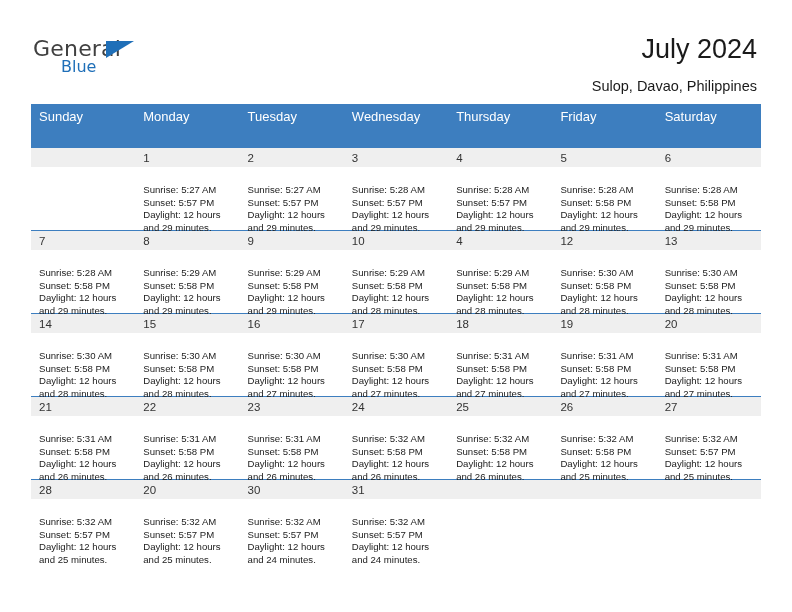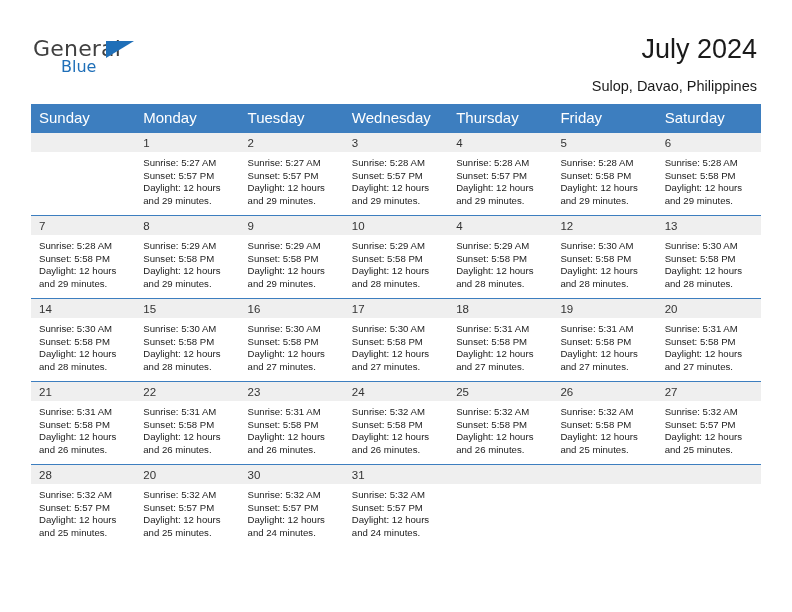--- a/index.html
+++ b/index.html
@@ -91,24 +91,24 @@
     top: 104px;
     width: 730px;
     border-collapse: collapse;
     table-layout: fixed;
   }
   .calendar col { width: 104.28px; }
 
   .dow-row th {
     background: #3d7ebf;
     color: #ffffff;
-    font-size: 15px;
+    font-size: 13px;
     font-weight: normal;
     text-align: left;
-    padding: 5px 0 6px 8px;
+    padding: 5px 0 23px 8px;
     height: 11px;
     font-family: "Liberation Sans", sans-serif;
   }
 
   .week-row td {
     vertical-align: top;
     padding: 0;
     border-top: 1px solid #3d7ebf;
     background: #ffffff;
     height: 82px;
@@ -122,21 +122,21 @@
     height: 19px;
     background: #efefef;
     box-sizing: border-box;
     padding: 2px 0 0 8px;
     font-size: 11.5px;
     color: #333333;
     line-height: 16px;
   }
   .cell-empty .daynum-band { background: #efefef; }
   .details {
-    padding: 5px 6px 0 8px;
+    padding: 17px 6px 0 8px;
     font-size: 9.6px;
     line-height: 12.6px;
     color: #222222;
   }
   .details div { white-space: nowrap; }
 </style>
 </head>
 <body>
 
 <div class="page">

